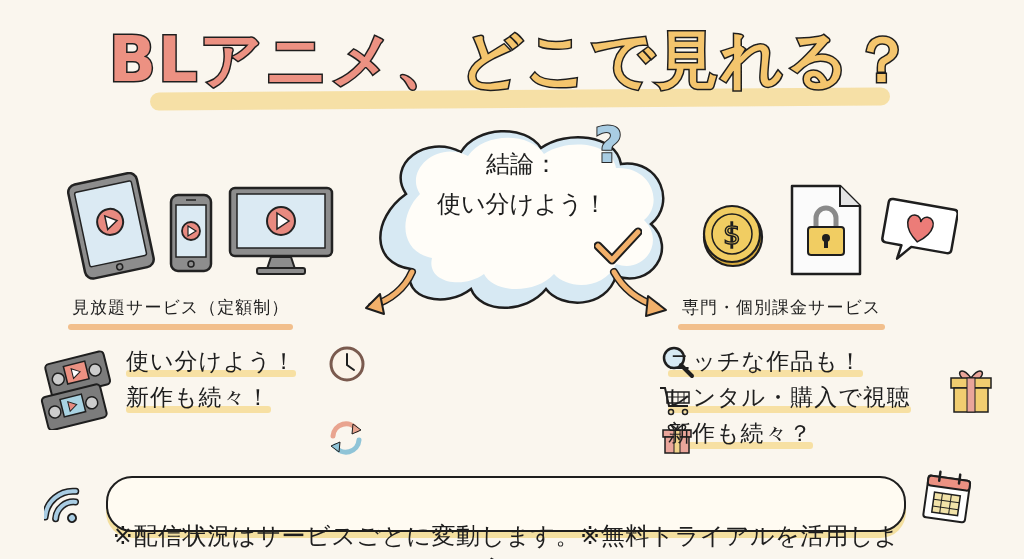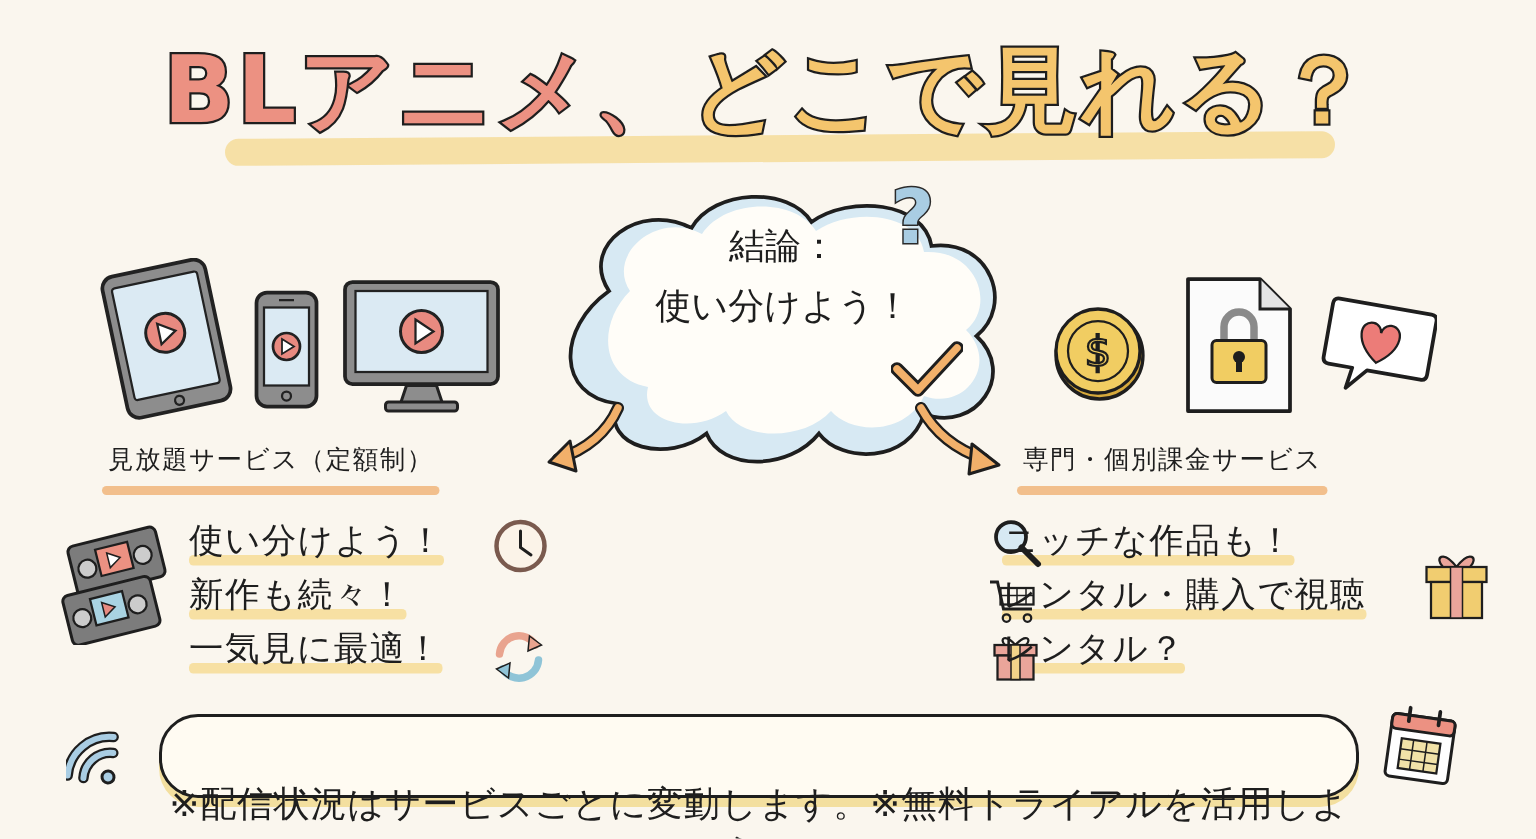--- a/index.html
+++ b/index.html
@@ -169,21 +169,20 @@
     <rect x="6" y="40" width="60" height="34" rx="4" fill="#7c7c7c" stroke="#1e1e1e" stroke-width="2"></rect>
     <rect x="24" y="46" width="22" height="18" fill="#a9d3e2" stroke="#1e1e1e" stroke-width="1.5"></rect>
     <path d="M31 50 L39 55 L31 60 Z" fill="#e88a80" stroke="#1e1e1e" stroke-width="1"></path>
     <circle cx="16" cy="57" r="6" fill="#ccc" stroke="#1e1e1e" stroke-width="1.5"></circle>
     <circle cx="54" cy="57" r="6" fill="#ccc" stroke="#1e1e1e" stroke-width="1.5"></circle>
   </g>
 </svg>
 <div class="abs feat left-feat">
   <div><span class="hl">使い分けよう！</span></div>
   <div><span class="hl">新作も続々！</span></div>
-  <div><span class="hl">一気見に最適！</span></div>
 </div>
 <svg class="icon" style="left:328px;top:345px" width="38" height="38" viewBox="0 0 38 38">
   <circle cx="19" cy="19" r="16" fill="#fbf3e8" stroke="#7a5a4e" stroke-width="3"></circle>
   <path d="M19 9 L19 20 L26 25" fill="none" stroke="#1e1e1e" stroke-width="2" stroke-linecap="round"></path>
 </svg>
 <svg class="icon" style="left:326px;top:418px" width="40" height="40" viewBox="0 0 40 40">
   <path d="M7 18 A13 13 0 0 1 31 12" fill="none" stroke="#e9a48f" stroke-width="5" stroke-linecap="round"></path>
   <path d="M27 6 L35 12 L26 16 Z" fill="#e9a48f" stroke="#1e1e1e" stroke-width="1"></path>
   <path d="M33 22 A13 13 0 0 1 9 28" fill="none" stroke="#8fc4d7" stroke-width="5" stroke-linecap="round"></path>
   <path d="M13 34 L5 28 L14 24 Z" fill="#8fc4d7" stroke="#1e1e1e" stroke-width="1"></path>
@@ -205,21 +204,21 @@
 </svg>
 <svg class="icon" style="left:660px;top:420px" width="34" height="36" viewBox="0 0 34 36">
   <path d="M17 10 C10 2 6 6 10 10 M17 10 C24 2 28 6 24 10" fill="none" stroke="#1e1e1e" stroke-width="1.5"></path>
   <rect x="3" y="10" width="28" height="7" fill="#eaa59a" stroke="#1e1e1e" stroke-width="1.5"></rect>
   <rect x="5" y="17" width="24" height="16" fill="#eaa59a" stroke="#1e1e1e" stroke-width="1.5"></rect>
   <rect x="14" y="10" width="6" height="23" fill="#f1d38a" stroke="#1e1e1e" stroke-width="1"></rect>
 </svg>
 <div class="abs feat right-feat">
   <div><span class="hl">ニッチな作品も！</span></div>
   <div><span class="hl">レンタル・購入で視聴</span></div>
-  <div><span class="hl">レンタル？</span></div>
+  <div><span class="hl">新作も続々？</span></div>
 </div>
 <svg class="icon" style="left:948px;top:364px" width="46" height="52" viewBox="0 0 46 52">
   <path d="M23 14 C14 2 8 8 14 14 M23 14 C32 2 38 8 32 14" fill="#eaa59a" stroke="#1e1e1e" stroke-width="1.5"></path>
   <rect x="3" y="14" width="40" height="10" fill="#f1cd70" stroke="#1e1e1e" stroke-width="1.5"></rect>
   <rect x="6" y="24" width="34" height="24" fill="#f1cd70" stroke="#1e1e1e" stroke-width="1.5"></rect>
   <rect x="19" y="14" width="8" height="34" fill="#eaa59a" stroke="#1e1e1e" stroke-width="1"></rect>
 </svg>
 
 <svg class="icon" style="left:44px;top:478px" width="56" height="52" viewBox="0 0 56 52">
   <g transform="rotate(-40 28 40)">

